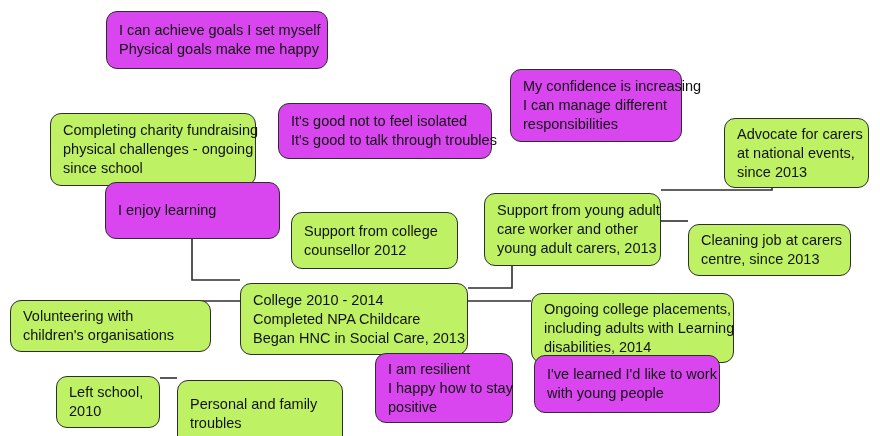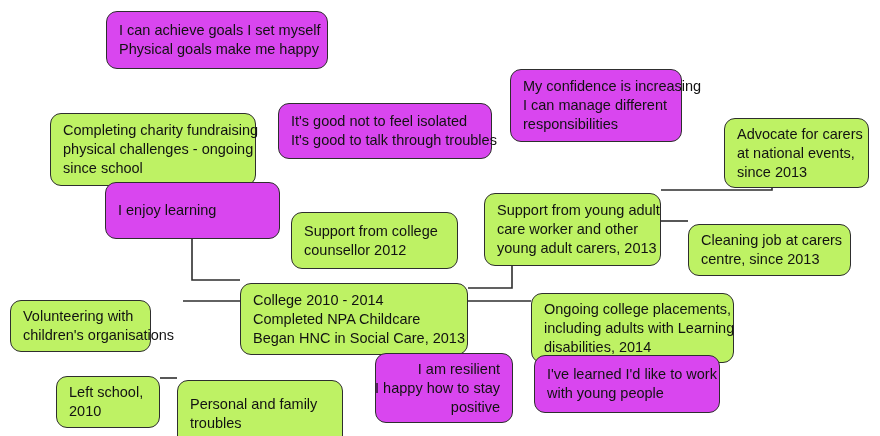--- a/index.html
+++ b/index.html
@@ -94,21 +94,21 @@
       </div>
       <div class="node yellow" style="left: 484px; top: 168px; width: 177px; height: 73px;">
         <div class="line">Support from young adult</div>
         <div class="line">care worker and other</div>
         <div class="line">young adult carers, 2013</div>
       </div>
       <div class="node yellow" style="left: 688px; top: 199px; width: 163px; height: 52px;">
         <div class="line">Cleaning job at carers</div>
         <div class="line">centre, since 2013</div>
       </div>
-      <div class="node yellow" style="left: 10px; top: 275px; width: 141px; height: 52px;">
+      <div class="node yellow" style="left: 10px; top: 275px; width: 201px; height: 52px;">
         <div class="line">Volunteering with</div>
         <div class="line">children's organisations</div>
       </div>
       <div class="node yellow" style="left: 240px; top: 258px; width: 228px; height: 72px;">
         <div class="line">College 2010 - 2014</div>
         <div class="line">Completed NPA Childcare</div>
         <div class="line">Began HNC in Social Care, 2013</div>
       </div>
       <div class="node yellow" style="left: 531px; top: 268px; width: 203px; height: 70px;">
         <div class="line">Ongoing college placements,</div>
@@ -116,21 +116,21 @@
         <div class="line">disabilities, 2014</div>
       </div>
       <div class="node yellow" style="left: 56px; top: 351px; width: 104px; height: 52px;">
         <div class="line">Left school,</div>
         <div class="line">2010</div>
       </div>
       <div class="node yellow" style="left: 177px; top: 355px; width: 166px; height: 67px;">
         <div class="line">Personal and family</div>
         <div class="line">troubles</div>
       </div>
-      <div class="node green" style="left: 375px; top: 353px; width: 138px; height: 70px; align-items: flex-end;">
+      <div class="node green" style="left: 375px; top: 353px; width: 138px; height: 70px;">
         <div class="line">I am resilient</div>
         <div class="line">I happy how to stay</div>
         <div class="line">positive</div>
       </div>
       <div class="node green" style="left: 534px; top: 355px; width: 186px; height: 58px;">
         <div class="line">I've learned I'd like to work</div>
         <div class="line">with young people</div>
       </div>
     </div>
 

